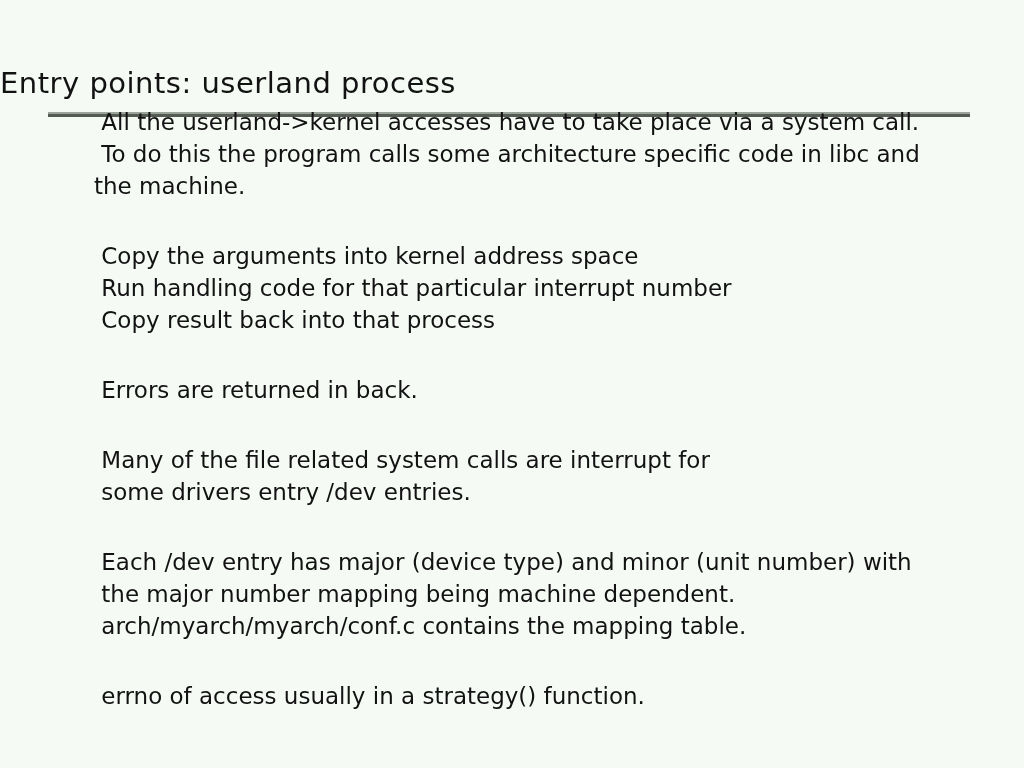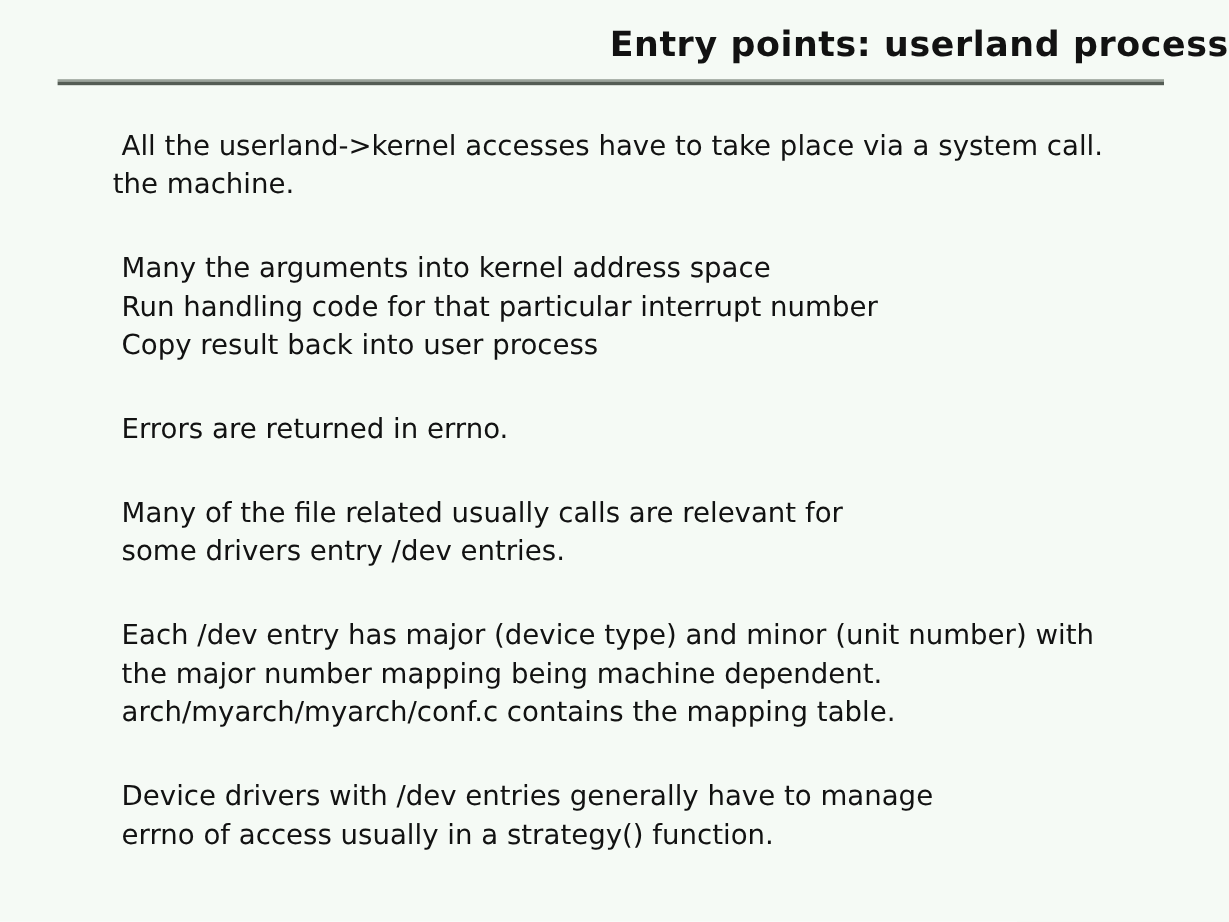--- a/index.html
+++ b/index.html
@@ -9,24 +9,24 @@
   .slide {
     position: relative;
     width: 1024px;
     height: 768px;
     overflow: hidden;
     background: #f5faf5;
     color: #121212;
     font-family: "DejaVu Sans", "Liberation Sans", sans-serif;
   }
   .title {
-    text-align: right;
-    padding-top: 20px;
+    text-align: left;
+    padding-top: 66px;
     font-size: 29px;
-    font-weight: bold;
+    font-weight: normal;
     line-height: 34px;
     letter-spacing: 0.5px;
   }
   .divider {
     margin: 12px 0 0 48px;
     width: 922px;
     height: 0;
     border: none;
     border-top: 2px solid #9ba39b;
     border-bottom: 3px solid #545c54;
@@ -53,43 +53,43 @@
 <div class="slide" style="background: rgb(245, 250, 245); color: rgb(18, 18, 18);">
 
   <div class="title">Entry points: userland process</div>
 
   <hr class="divider" style="border-top-color: rgb(155, 163, 155); border-bottom-color: rgb(84, 92, 84);">
 
   <div class="content">
 
     <div class="para">
       <div class="line"> All the userland-&gt;kernel accesses have to take place via a system call.</div>
+      <div class="line"> To do this the program calls some architecture specific code in libc and</div>
       <div class="line">the machine.</div>
     </div>
 
     <div class="para">
-      <div class="line"> Many the arguments into kernel address space</div>
+      <div class="line"> Copy the arguments into kernel address space</div>
       <div class="line"> Run handling code for that particular interrupt number</div>
-      <div class="line"> Copy result back into user process</div>
+      <div class="line"> Copy result back into that process</div>
     </div>
 
     <div class="para">
-      <div class="line"> Errors are returned in errno.</div>
+      <div class="line"> Errors are returned in back.</div>
     </div>
 
     <div class="para">
-      <div class="line"> Many of the file related usually calls are relevant for</div>
+      <div class="line"> Many of the file related system calls are interrupt for</div>
       <div class="line"> some drivers entry /dev entries.</div>
     </div>
 
     <div class="para">
       <div class="line"> Each /dev entry has major (device type) and minor (unit number) with</div>
       <div class="line"> the major number mapping being machine dependent.</div>
       <div class="line"> arch/myarch/myarch/conf.c contains the mapping table.</div>
     </div>
 
     <div class="para">
-      <div class="line"> Device drivers with /dev entries generally have to manage</div>
       <div class="line"> errno of access usually in a strategy() function.</div>
     </div>
 
   </div>
 </div>
 
 </body></html>

